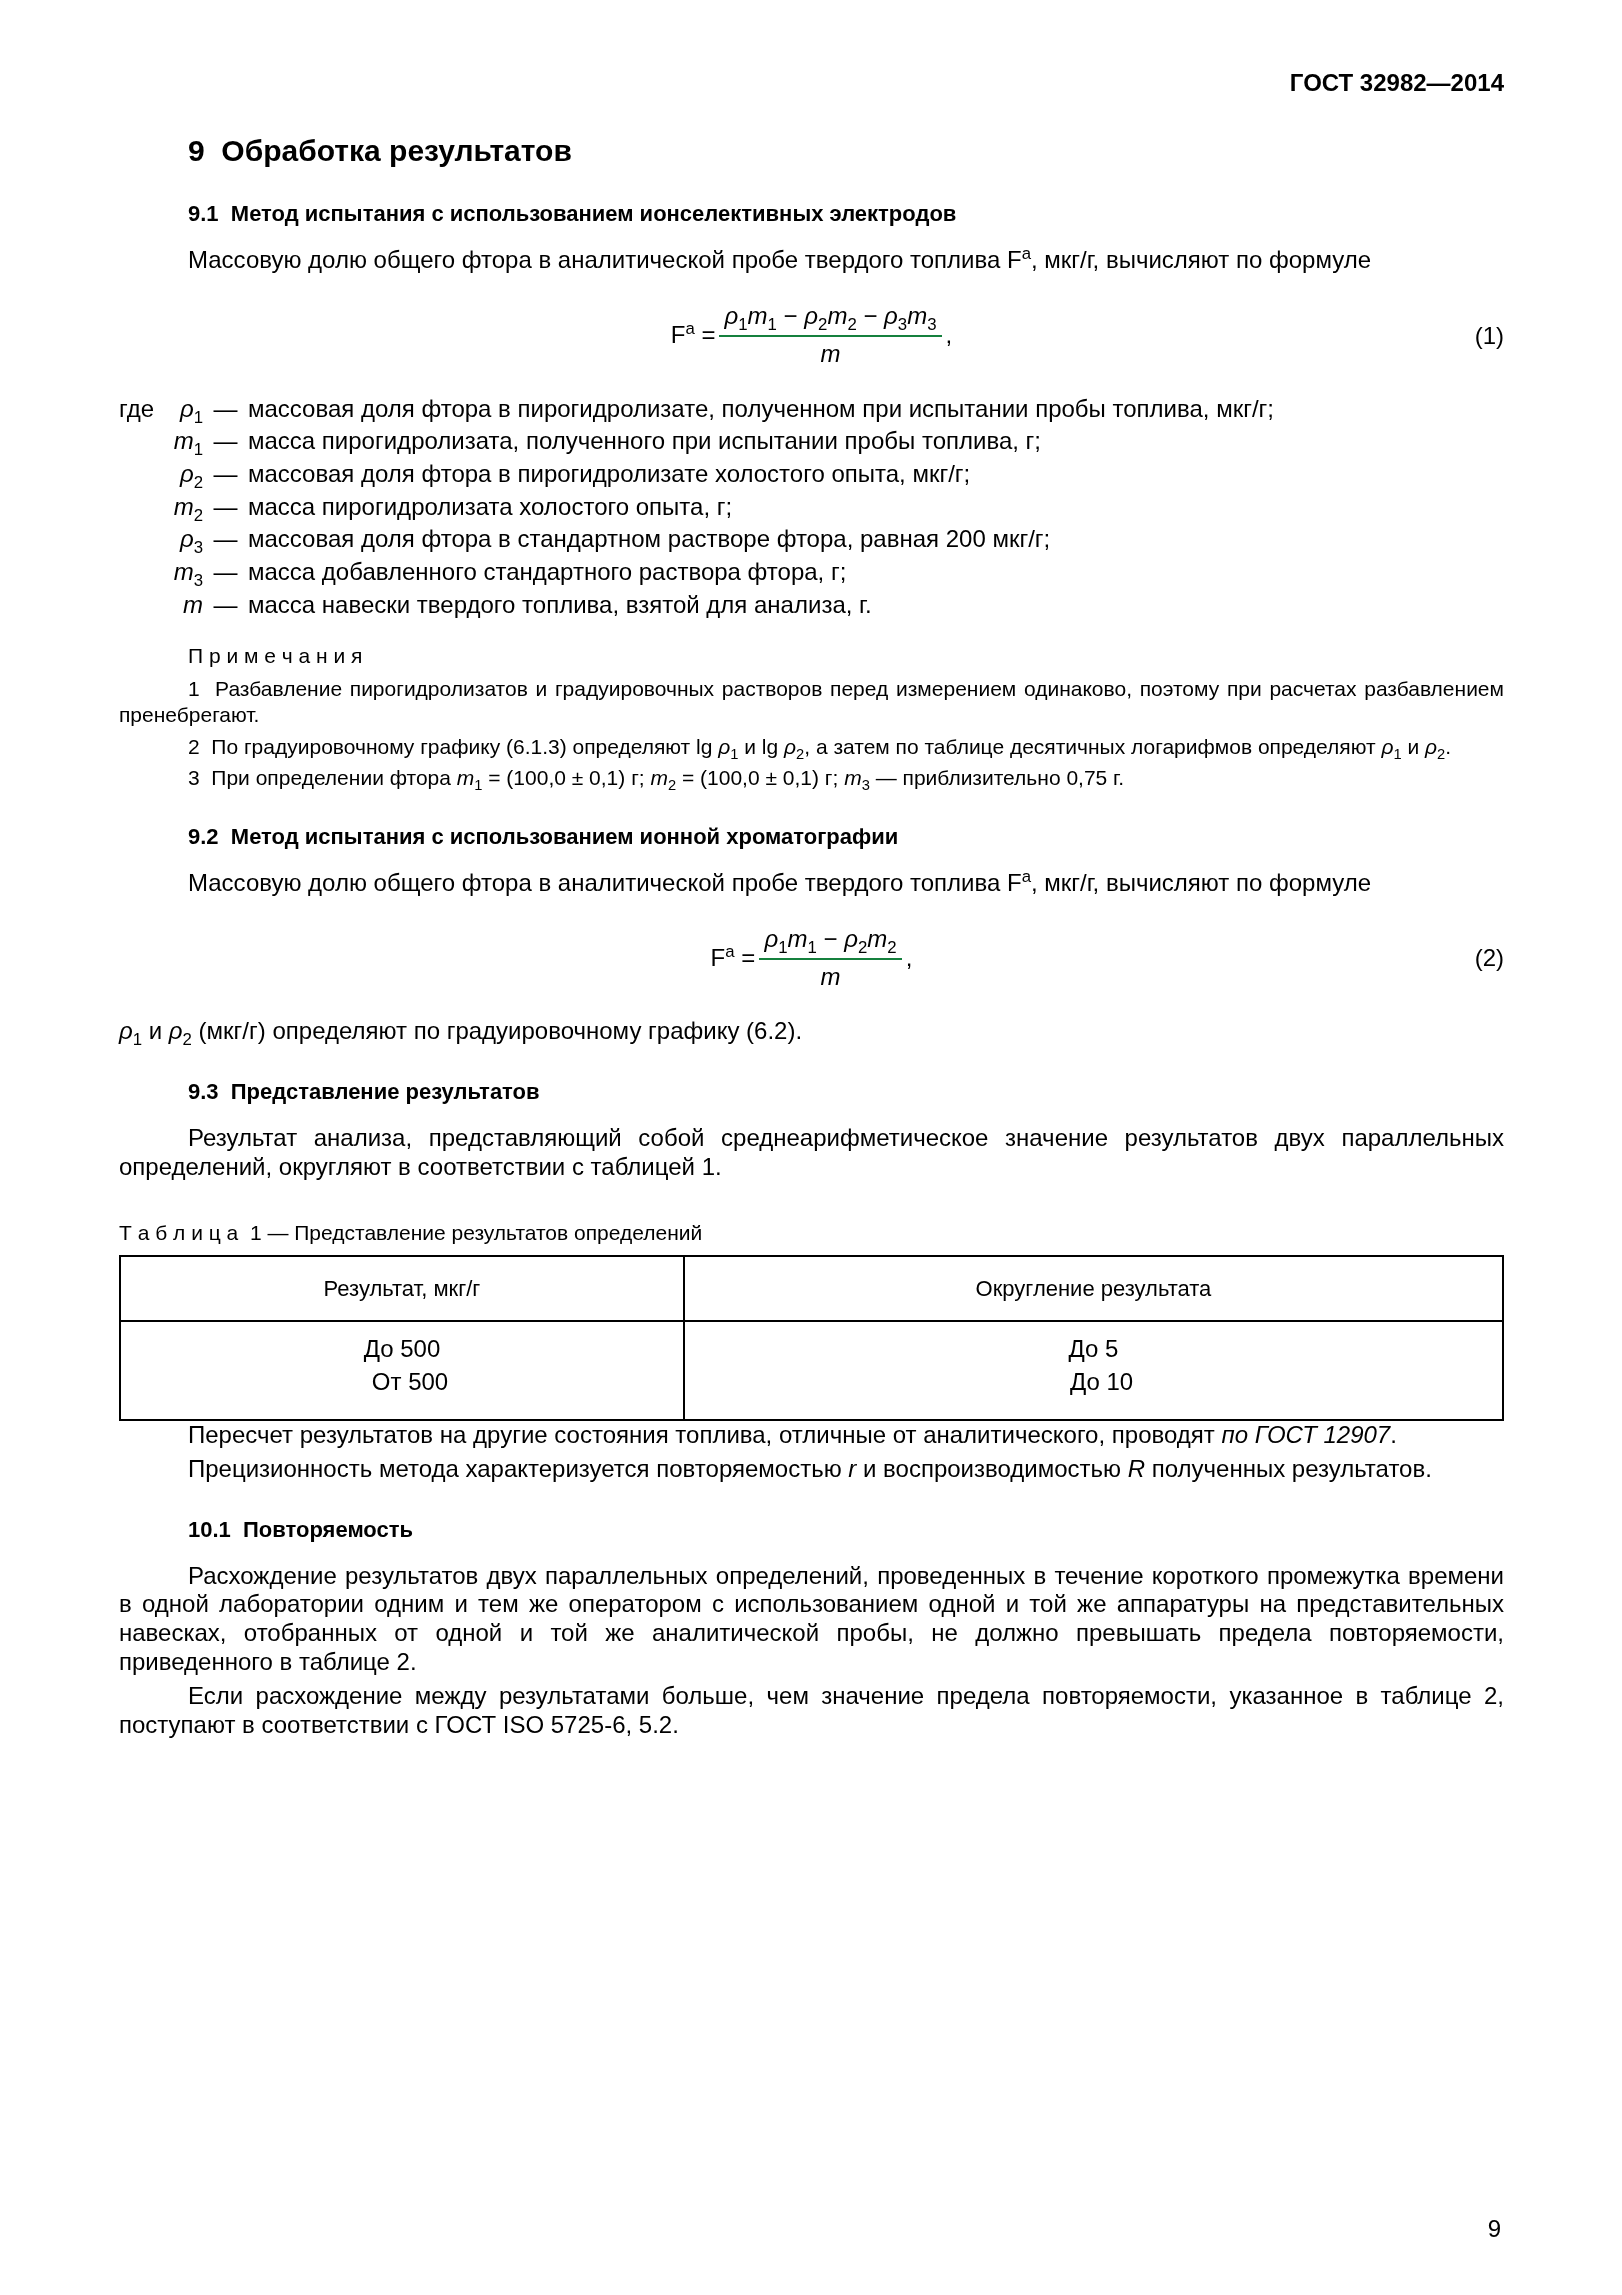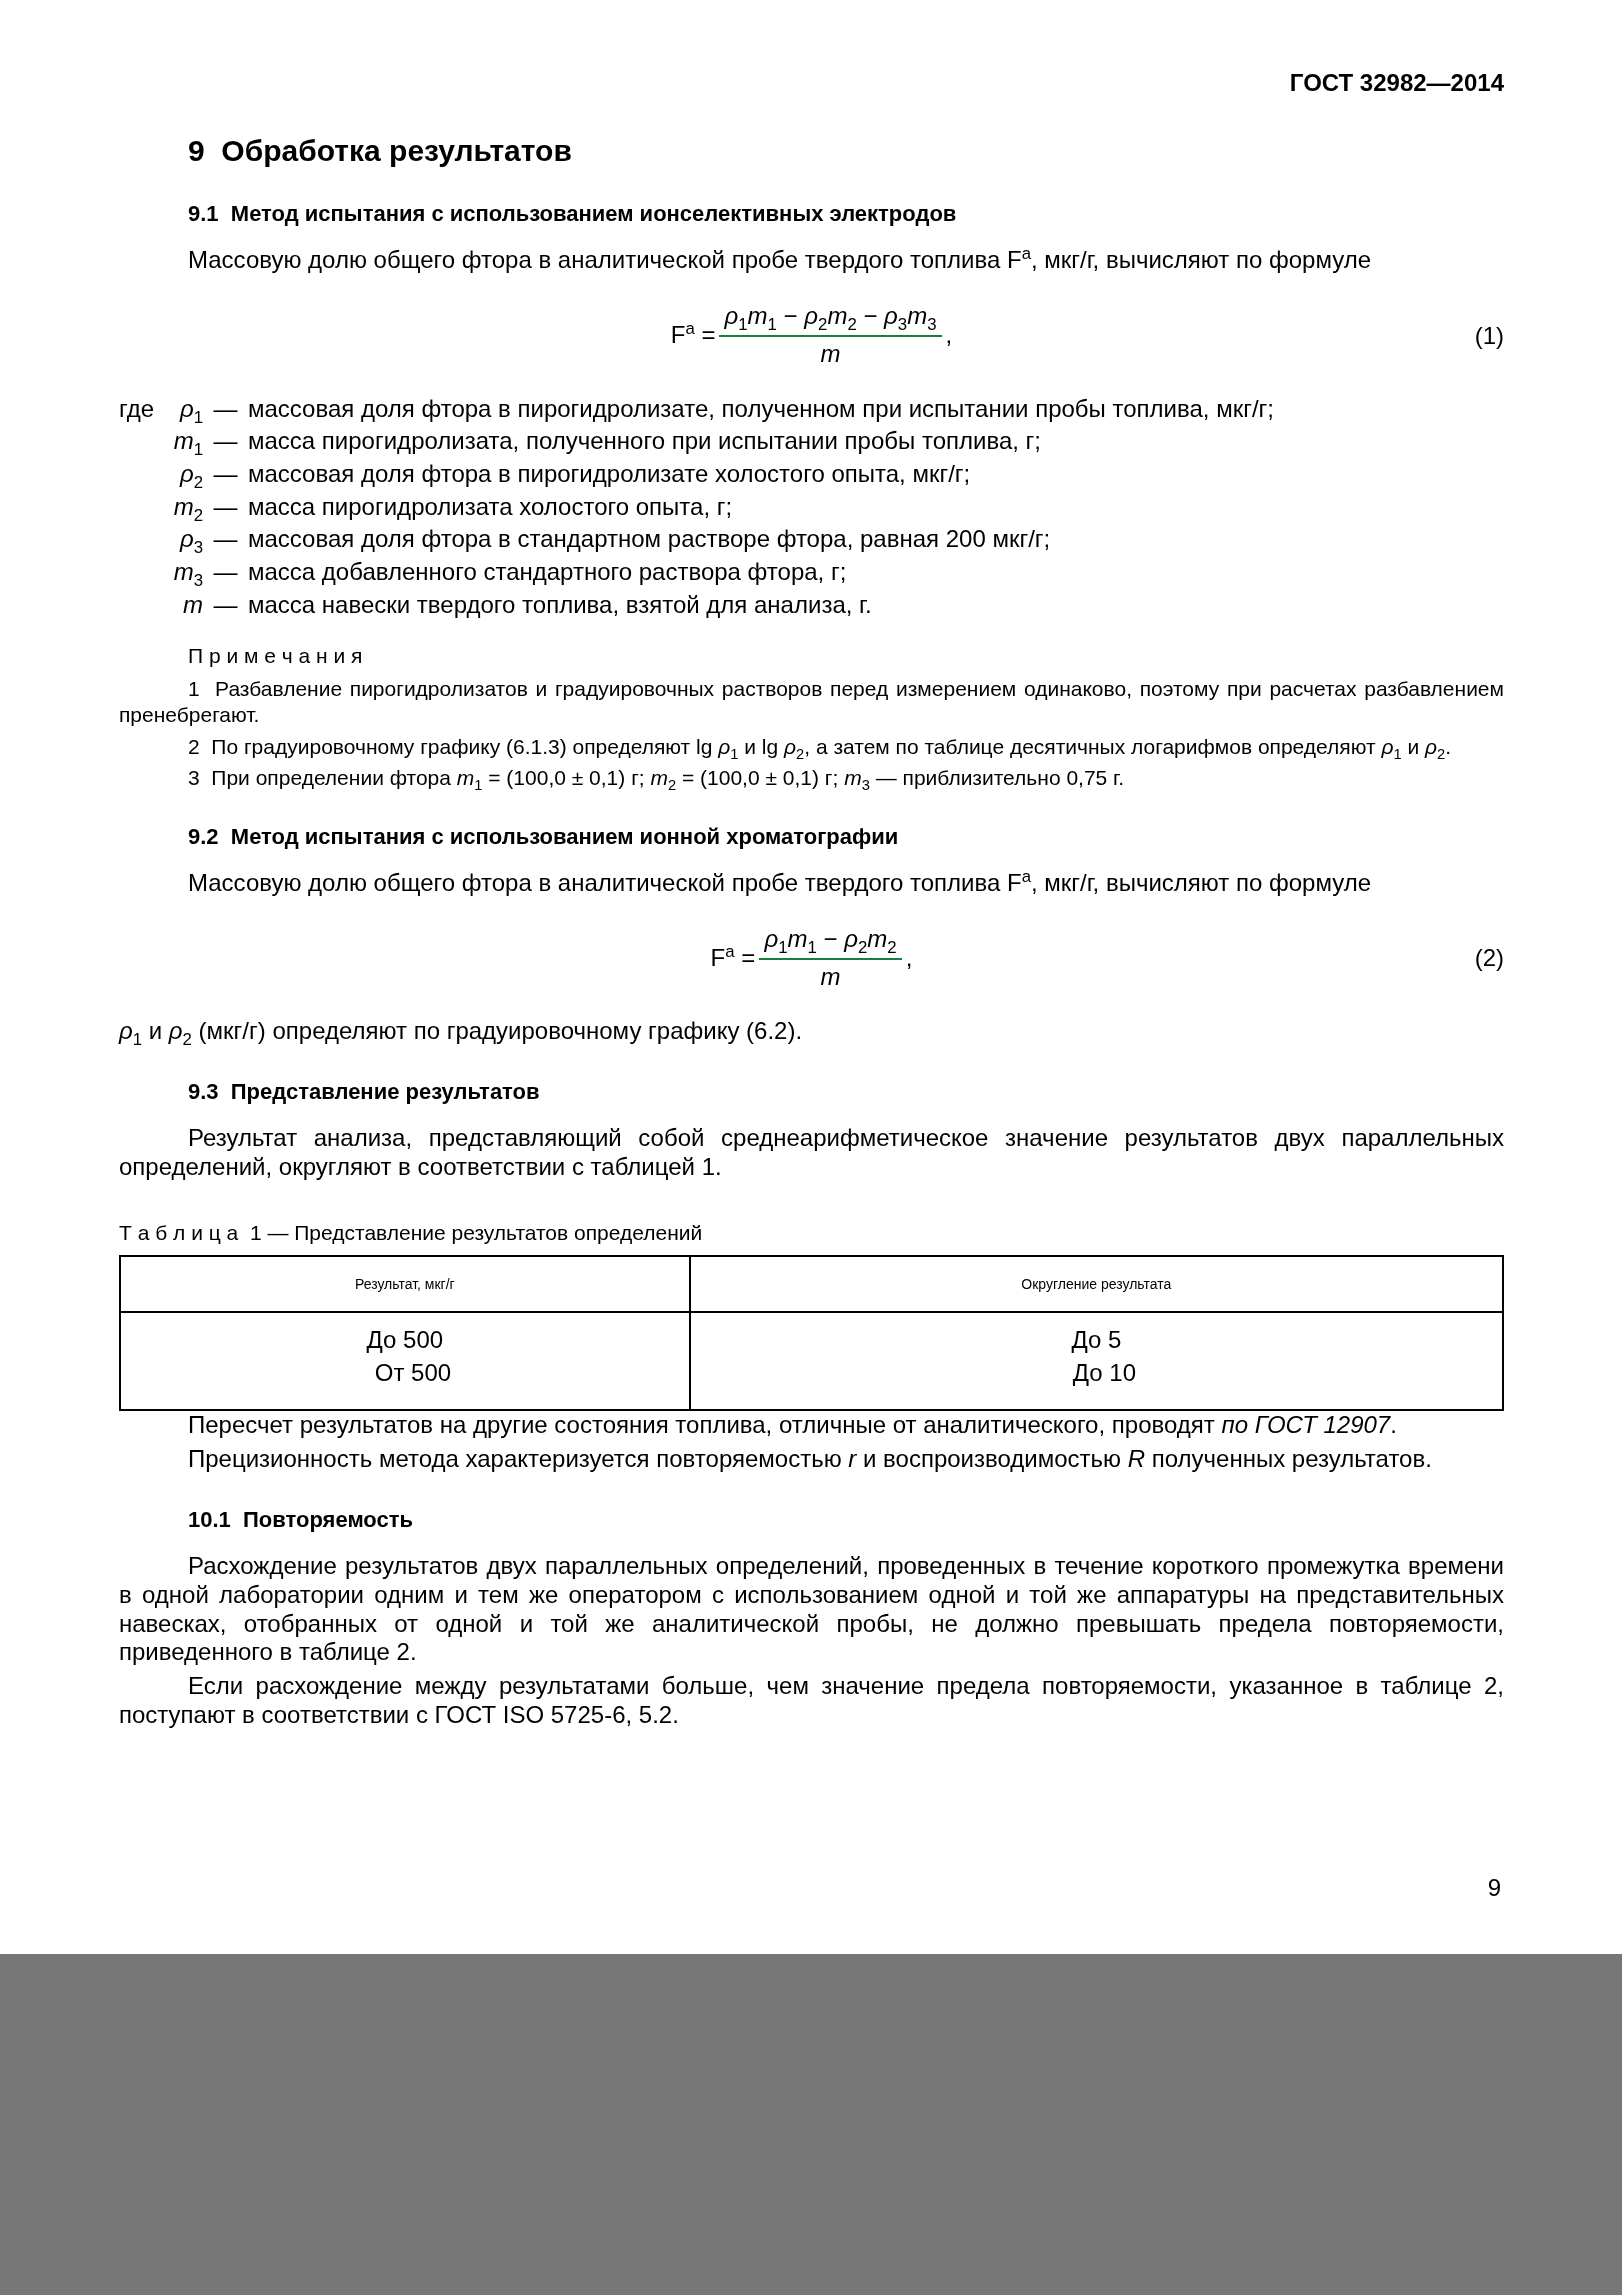--- a/index.html
+++ b/index.html
@@ -1,18 +1,18 @@
 <!DOCTYPE html>
 <html lang="ru" style="font-size:10.5px"><head>
 <meta charset="utf-8">
 <style>
   html,body { margin:0; padding:0; background:#777; }
   .page {
     position:relative;
-    width:1623px; height:1954px;
+    width:1623px; height:2295px;
     margin:0 auto;
     background:#ffffff;
     color:#000;
     font-family:"Liberation Sans", sans-serif;
     font-size:24px;
     line-height:1.2;
     box-sizing:border-box;
     padding:69px 119px 0 119px;
   }
   sub, sup { font-size:70%; line-height:0; }
@@ -76,21 +76,21 @@
 
   .table-caption { font-size:21px; margin:38px 0 10.5px 0; }
   table.gost {
     width:100%;
     border-collapse:collapse;
     border:2px solid #000;
   }
   table.gost th {
     border:2px solid #000;
     font-weight:normal;
-    font-size:14px;
+    font-size:22px;
     text-align:center;
     padding:18.3px 7.9px;
   }
   table.gost td {
     border-left:2px solid #000;
     border-right:2px solid #000;
     text-align:center;
     padding:2px 7.9px;
   }
   table.gost tbody tr:first-child td { padding-top:13px; }

